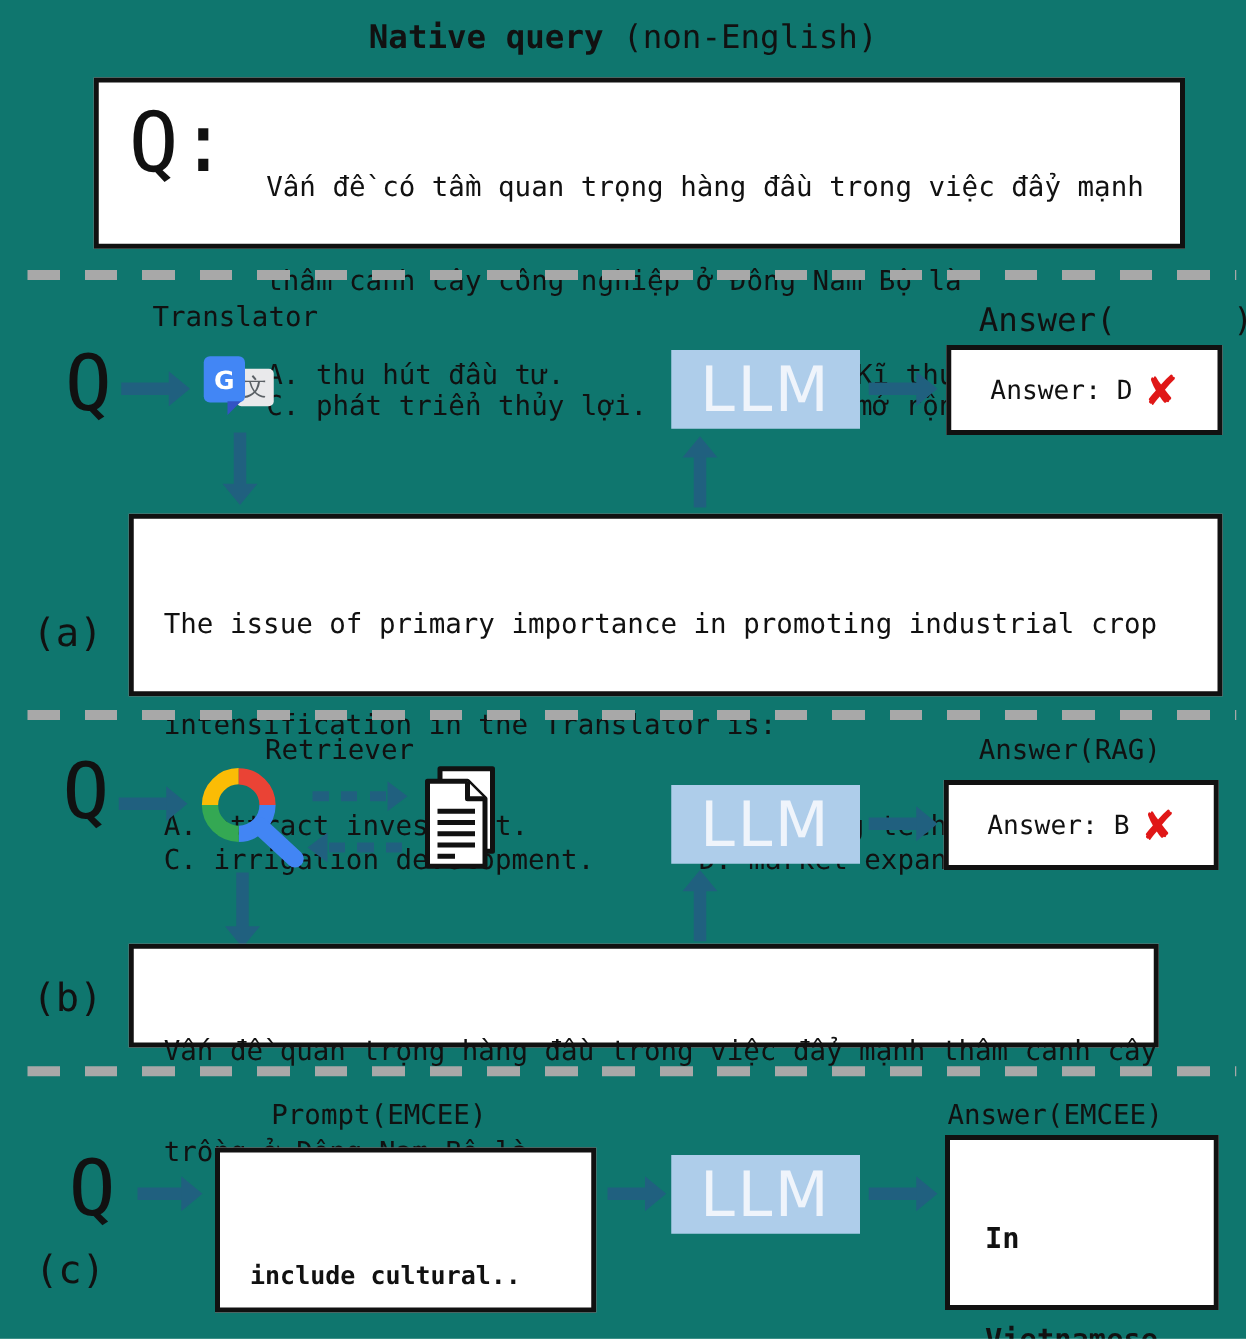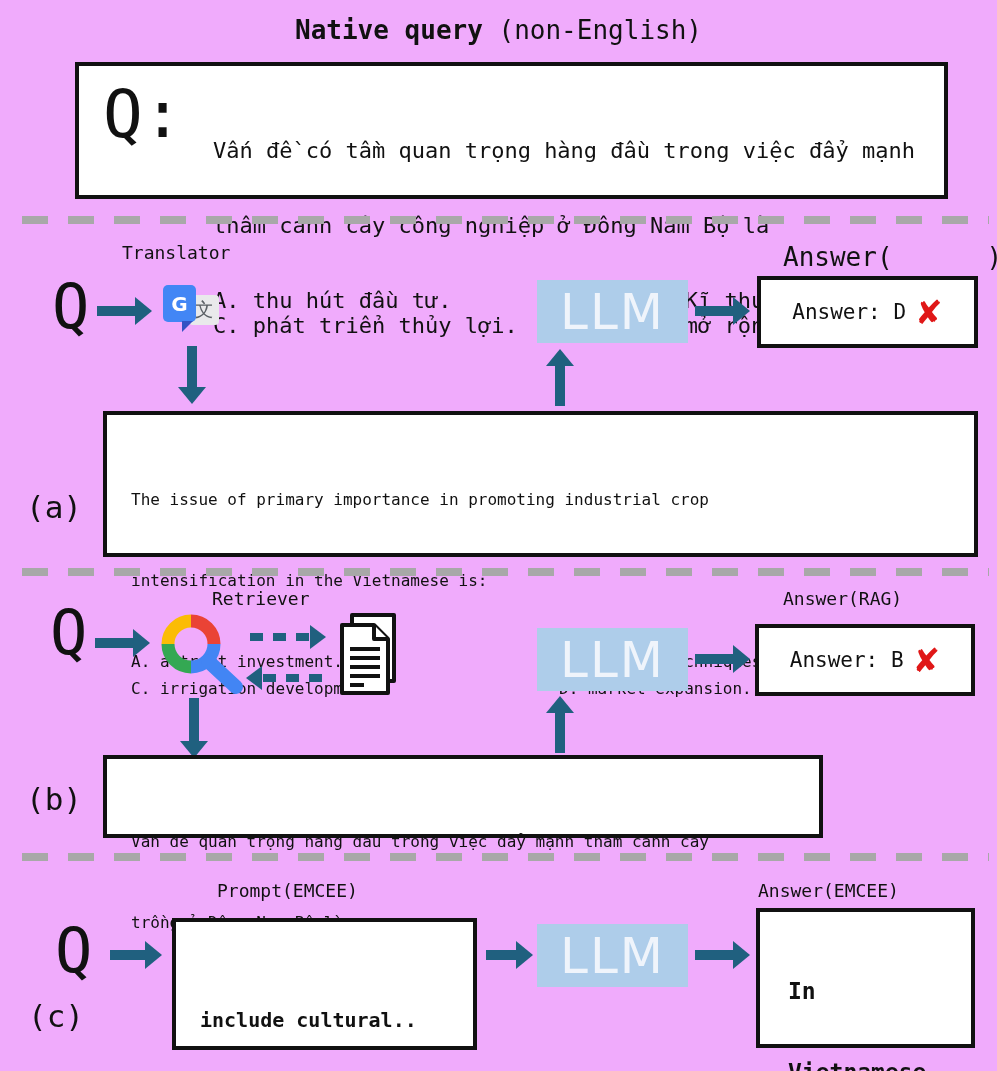--- a/index.html
+++ b/index.html
@@ -6,35 +6,35 @@
     --teal:#20607f;
     --border:#111111;
     --llm-bg:#aecdea;
     --llm-text:#eff4fb;
     --gray-dash:#a8a8a8;
     --red-x:#e01717;
     --green-ok:#2ec52f;
   }
   *{box-sizing:border-box;margin:0;padding:0;}
   body{background:#ffffff;font-family:"DejaVu Sans Mono","Liberation Mono",monospace;color:#111;}
-  .canvas{position:relative;width:997px;height:1071px;background:#f0abfc;overflow:hidden;}
+  .canvas{position:relative;width:997px;height:1071px;background:#0f766e;overflow:hidden;}
 
   .title{position:absolute;top:15px;left:0;width:100%;text-align:center;font-size:26px;white-space:pre;}
   .title .b{font-weight:bold;}
 
   .box{position:absolute;border:4px solid var(--border);background:#fff;}
 
   .qmark{position:absolute;left:24px;top:14px;font-size:66px;line-height:1.05;}
   .qtext{position:absolute;left:106px;top:22px;font-size:22px;line-height:25px;white-space:pre;margin-left:28px;}
   .optgrid{display:grid;grid-template-columns:432px auto;}
 
   .divider{position:absolute;left:22px;width:967px;height:8px;
     background:repeating-linear-gradient(90deg,var(--gray-dash) 0 26px,transparent 26px 46px);}
 
-  .seclabel{position:absolute;font-size:18px;white-space:pre;}
+  .seclabel{position:absolute;font-size:22px;white-space:pre;}
   .panel-letter{position:absolute;font-size:31px;}
 
   .bigq{position:absolute;font-size:62px;line-height:1;}
 
   .llm{position:absolute;background:var(--llm-bg);display:flex;align-items:center;justify-content:center;
     color:var(--llm-text);font-family:"DejaVu Sans","Liberation Sans",sans-serif;font-size:50px;letter-spacing:2px;}
 
   
   .ar{position:absolute;}
   .ar .sh{position:absolute;background:var(--teal);}
@@ -56,21 +56,21 @@
   .dar.r .sh{left:0;right:15px;background:repeating-linear-gradient(90deg,var(--teal) 0 13px,transparent 13px 23px);}
   .dar.r .hd{right:0;border-left:16px solid var(--teal);border-top:12px solid transparent;border-bottom:12px solid transparent;}
   .dar.l .sh{right:0;left:15px;background:repeating-linear-gradient(270deg,var(--teal) 0 13px,transparent 13px 23px);}
   .dar.l .hd{left:0;border-right:16px solid var(--teal);border-top:12px solid transparent;border-bottom:12px solid transparent;}
 
   
   .ansrow{display:flex;align-items:center;justify-content:center;gap:9px;height:100%;font-size:21px;}
   .xmark{color:var(--red-x);font-size:33px;line-height:1;font-family:"DejaVu Sans","Liberation Sans",sans-serif;font-weight:bold;}
 
   
-  .ttext{font-size:16px;line-height:27px;white-space:pre;}
+  .ttext{font-size:22px;line-height:27px;white-space:pre;}
 
   
   .gt{position:absolute;width:56px;height:52px;display:block;}
   .gt .g-gray{position:absolute;right:0;top:10px;width:30px;height:30px;background:#e9e9eb;border-radius:4px;
     display:flex;align-items:center;justify-content:center;font-size:19px;color:#5b6065;
     font-family:"DejaVu Sans","Liberation Sans",sans-serif;}
   .gt .g-blue{position:absolute;left:0;top:0;width:33px;height:37px;background:#4286f5;border-radius:5px;
     display:flex;align-items:center;justify-content:center;color:#fff;font-size:20px;font-weight:bold;
     font-family:"DejaVu Sans","Liberation Sans",sans-serif;}
   .gt .g-tail{position:absolute;left:19px;top:36px;width:0;height:0;border-top:11px solid #3353c4;border-right:11px solid transparent;}
@@ -146,21 +146,21 @@
   <div class="box" style="left:757px;top:276px;width:221px;height:72px;">
     <div class="ansrow">
       <span>Answer: D</span>
       <span class="xmark">✘</span>
     </div>
   </div>
 
   <div class="box" style="left:103px;top:411px;width:875px;height:146px;padding:17px 20px 0 24px;">
     <div class="ttext">
       <div>The issue of primary importance in promoting industrial crop</div>
-      <div>intensification in the Vietnamese is:</div>
+      <div>intensification in the Translator is:</div>
       <div class="optgrid" style="grid-template-columns:428px auto;">
         <span>A. attract investment.</span><span>B. farming techniques.</span><span>C. irrigation development.</span><span>D. market expansion.</span>
       </div>
     </div>
   </div>
   <div class="panel-letter" style="left:26px;top:489px;">(a)</div>
 
   <div class="divider" style="top:568px;"></div>
 
   <div class="seclabel" style="left:212px;top:588px;">Retriever</div>
@@ -215,21 +215,21 @@
 
   <div class="ar d" style="left:180px;top:698px;height:60px;">
       <span class="sh"></span>
       <span class="hd"></span>
     </div>
   <div class="ar u" style="left:546px;top:696px;height:57px;">
       <span class="sh"></span>
       <span class="hd"></span>
     </div>
 
-  <div class="box" style="left:103px;top:755px;width:720px;height:83px;padding:15px 20px 0 24px;">
+  <div class="box" style="left:103px;top:755px;width:824px;height:83px;padding:15px 20px 0 24px;">
     <div class="ttext">
       <div>Vấn đề quan trọng hàng đầu trong việc đẩy mạnh thâm canh cây</div>
       <div>trồng ở Đông Nam Bộ là ...</div>
     </div>
   </div>
   <div class="panel-letter" style="left:26px;top:781px;">(b)</div>
 
   <div class="divider" style="top:853px;"></div>
 
   <div class="seclabel" style="left:217px;top:880px;">Prompt(EMCEE)</div>

